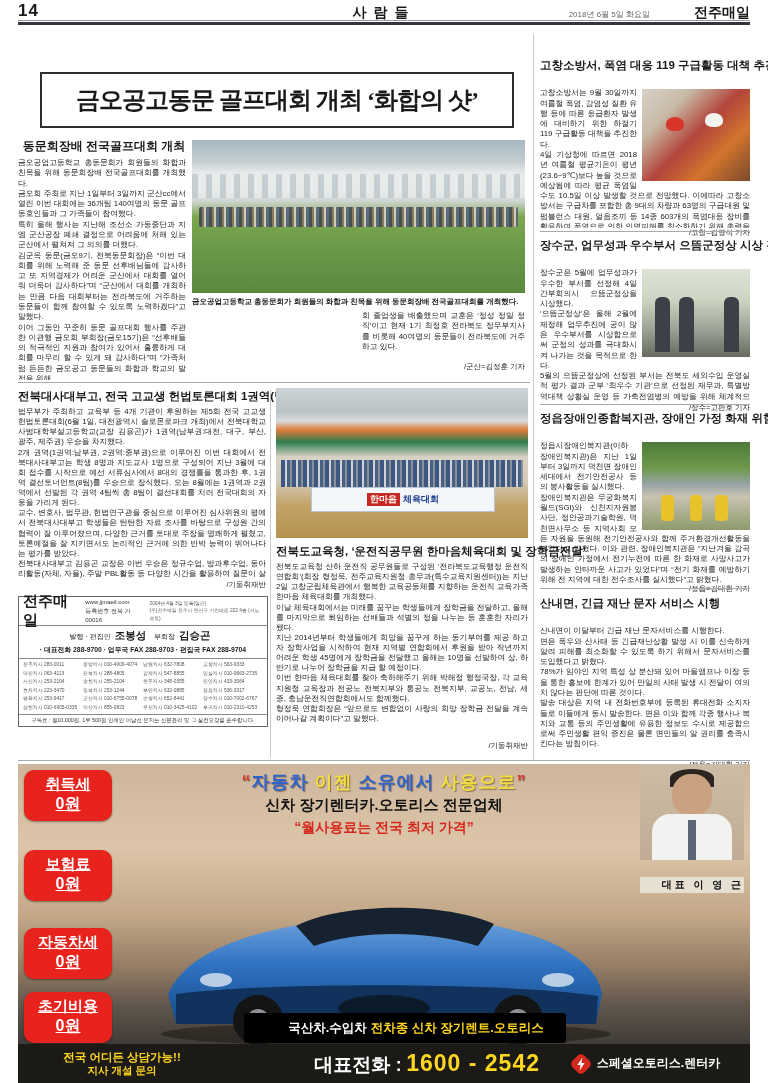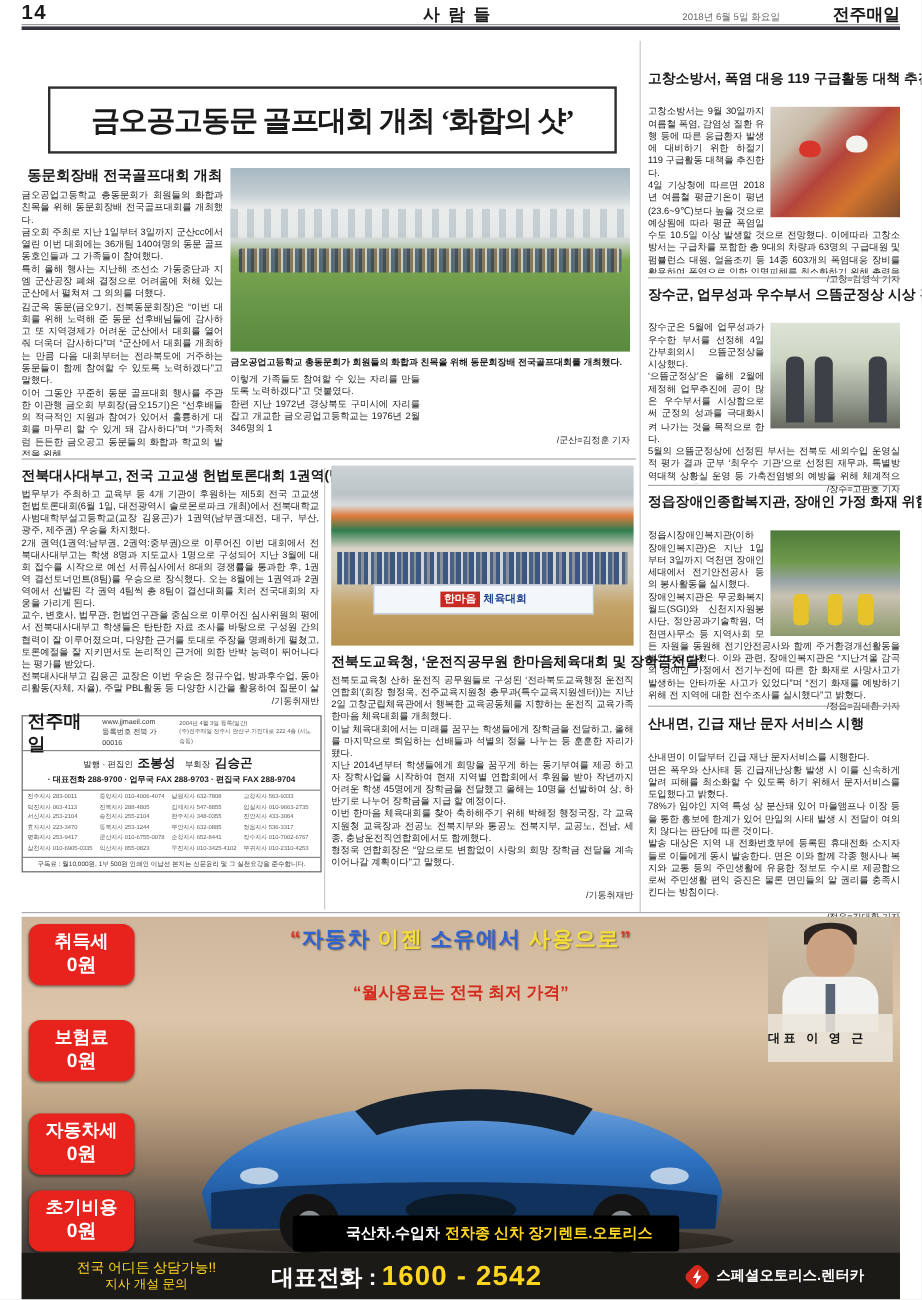--- a/index.html
+++ b/index.html
@@ -88,42 +88,42 @@
   .ad{left:18px;top:764px;width:732px;height:319px;overflow:hidden;
     background:linear-gradient(180deg,#cdb69b 0%,#dcc5a9 26%,#c2a787 48%,#937b64 64%,#5f554b 76%,#403b37 88%,#2e2b28 100%);}
   .ad-slogan{position:absolute;left:0;right:0;top:6px;text-align:center;font-size:18px;font-weight:900;
     text-shadow:1px 1px 1px rgba(60,40,20,.5);letter-spacing:1px;}
   .ad-slogan .q{color:#d63a2e;}
   .ad-slogan .blue{color:#2f63cf;}
   .ad-slogan .yellow{color:#f2dd3a;margin-top:33px;}
   .ad-line2{position:absolute;left:0;right:0;top:32px;text-align:center;font-size:15px;font-weight:bold;color:#111;}
   .ad-line3{position:absolute;left:0;right:0;top:55px;text-align:center;font-size:14px;font-weight:900;color:#d6281c;}
   .badge{position:absolute;left:6px;width:88px;background:#e8231d;border-radius:10px;color:#fff;
-    text-align:center;padding:5px 0 6px;box-shadow:0 1px 2px rgba(0,0,0,.4);}
+    text-align:center;padding:5px 0 6px;box-shadow:0 1px 2px rgba(0,0,0,.4);text-decoration:underline;}
   .badge .t{font-size:15px;font-weight:900;display:block;}
   .badge .a{font-size:16px;font-weight:900;display:block;}
   .ceo{position:absolute;right:6px;top:0;width:104px;height:96px;
     background:linear-gradient(180deg,#cdbca6 0%,#c0ac93 100%);overflow:hidden;}
   .ceo .head{position:absolute;left:32px;top:10px;width:40px;height:42px;border-radius:46%;background:#caa181;}
   .ceo .hair{position:absolute;left:30px;top:5px;width:44px;height:18px;border-radius:50% 50% 0 0;background:#2b2420;}
   .ceo .shirt{position:absolute;left:12px;top:50px;width:80px;height:46px;border-radius:18px 18px 0 0;background:#f2f2f0;}
   .ceo .tie{position:absolute;left:48px;top:56px;width:8px;height:40px;background:#5a6675;}
-  .ceo-label{position:absolute;right:6px;top:81px;width:104px;text-align:left;font-size:10px;font-weight:bold;
-    color:#111;background:rgba(235,230,220,.85);letter-spacing:3px;padding:13px 0;}
+  .ceo-label{position:absolute;right:6px;top:113px;width:104px;text-align:right;font-size:10px;font-weight:bold;
+    color:#111;background:rgba(235,230,220,.85);letter-spacing:3px;padding:1px 0;}
   .ad-car{position:absolute;left:128px;top:98px;width:480px;height:190px;}
   .ad-pill{position:absolute;left:226px;top:249px;width:322px;height:30px;background:#000;border-radius:3px;
     display:flex;align-items:center;justify-content:center;font-weight:bold;font-size:12.5px;white-space:nowrap;}
   .ad-pill .w{color:#fff;margin-right:4px;margin-left:22px;}
   .ad-pill .y{color:#ffd61f;}
   .ad-strip{position:absolute;left:0;right:0;top:280px;height:39px;background:#1c1a17;
     display:flex;align-items:center;}
-  .strip-left{width:208px;text-align:center;color:#ffd61f;font-weight:400;line-height:1.25;}
+  .strip-left{width:208px;text-align:center;color:#ffd61f;font-weight:700;line-height:1.25;}
   .strip-left .l1{font-size:11.5px;}
   .strip-left .l2{font-size:10.5px;}
-  .strip-phone{flex:1;text-align:left;white-space:nowrap;}
+  .strip-phone{flex:1;text-align:right;white-space:nowrap;}
   .strip-phone .lab{color:#fff;font-size:19px;font-weight:900;}
   .strip-phone .num{color:#ffd61f;font-size:23px;font-weight:900;letter-spacing:1px;}
   .strip-brand{width:210px;display:flex;align-items:center;justify-content:center;color:#fff;
     font-size:12px;font-weight:bold;white-space:nowrap;}
   .strip-brand svg{margin-right:5px;}
 </style>
 </head>
 <body>
 
 <div id="page">
@@ -142,22 +142,21 @@
   <div class="abs golf-col1 jt">금오공업고등학교 총동문회가 회원들의 화합과 친목을 위해 동문회장배 전국골프대회를 개최했다.
 금오회 주최로 지난 1일부터 3일까지 군산cc에서 열린 이번 대회에는 36개팀 140여명의 동문 골프 동호인들과 그 가족들이 참여했다.
 특히 올해 행사는 지난해 조선소 가동중단과 지엠 군산공장 폐쇄 결정으로 어려움에 처해 있는 군산에서 펼쳐져 그 의의를 더했다.
 김군옥 동문(금오9기, 전북동문회장)은 “이번 대회를 위해 노력해 준 동문 선후배님들에 감사하고 또 지역경제가 어려운 군산에서 대회를 열어줘 더욱더 감사하다”며 “군산에서 대회를 개최하는 만큼 다음 대회부터는 전라북도에 거주하는 동문들이 함께 참여할 수 있도록 노력하겠다”고 말했다.
 이어 그동안 꾸준히 동문 골프대회 행사를 주관한 이관행 금오회 부회장(금오15기)은 “선후배들의 적극적인 지원과 참여가 있어서 훌륭하게 대회를 마무리 할 수 있게 돼 감사하다”며 “가족처럼 든든한 금오공고 동문들의 화합과 학교의 발전을 위해</div>
   <div class="abs golf-photo">
     <div class="bldg"></div>
     <div class="crowd"></div>
   </div>
   <div class="abs golf-caption">금오공업고등학교 총동문회가 회원들의 화합과 친목을 위해 동문회장배 전국골프대회를 개최했다.</div>
-  <div class="abs golf-col2 jt">이렇게 가족들도 참여할 수 있는 자리를 만들도록 노력하겠다”고 덧붙였다.
-한편 지난 1972년 경상북도 구미시에 자리를 잡고 개교한 금오공업고등학교는 1976년 2월 346명의 1</div>
+  <div class="abs golf-col3 jt">회 졸업생을 배출했으며 교훈은 ‘정성 정밀 정직’이고 현재 1기 최정호 전라북도 정무부지사를 비롯해 40여명의 동문들이 전라북도에 거주하고 있다.</div>
   <div class="abs golf-byline byline">/군산=김정훈 기자</div>
 
   <div class="abs hrule" style="left:18px;top:382px;width:512px;"></div>
   <div class="abs vdiv" style="left:533px;top:34px;height:726px;"></div>
   <div class="abs vdiv" style="left:270px;top:390px;height:368px;"></div>
   <div class="abs hrule" style="left:18px;top:760px;width:732px;"></div>
 
   <div class="abs debate-head">
     <span class="squeeze">전북대사대부고, 전국 고교생 헌법토론대회 1권역(남부권) 우승</span>
   </div>
@@ -291,20 +290,21 @@
 78%가 임야인 지역 특성 상 분산돼 있어 마을앰프나 이장 등을 통한 홍보에 한계가 있어 만일의 사태 발생 시 전달이 여의치 않다는 판단에 따른 것이다.
 발송 대상은 지역 내 전화번호부에 등록된 휴대전화 소지자들로 이들에게 동시 발송한다. 면은 이와 함께 각종 행사나 복지와 교통 등의 주민생활에 유용한 정보도 수시로 제공함으로써 주민생활 편익 증진은 물론 면민들의 알 권리를 충족시킨다는 방침이다.</span>
     </div>
     <div class="byline">/정읍=김대환 기자</div>
   </div>
 
   <div class="abs ad">
     <div class="ad-slogan">
       <span class="q">“</span><span class="blue">자동차</span><span class="yellow"> 이젠 </span><span class="blue">소유에서 </span><span class="yellow">사용으로</span><span class="q">”</span>
     </div>
+    <div class="ad-line2">신차 장기렌터카.오토리스 전문업체</div>
     <div class="ad-line3">“월사용료는 전국 최저 가격”</div>
 
     <div class="badge" style="top:6px;">
       <span class="t">취득세</span>
       <span class="a">0원</span>
     </div>
     <div class="badge" style="top:86px;">
       <span class="t">보험료</span>
       <span class="a">0원</span>
     </div>

